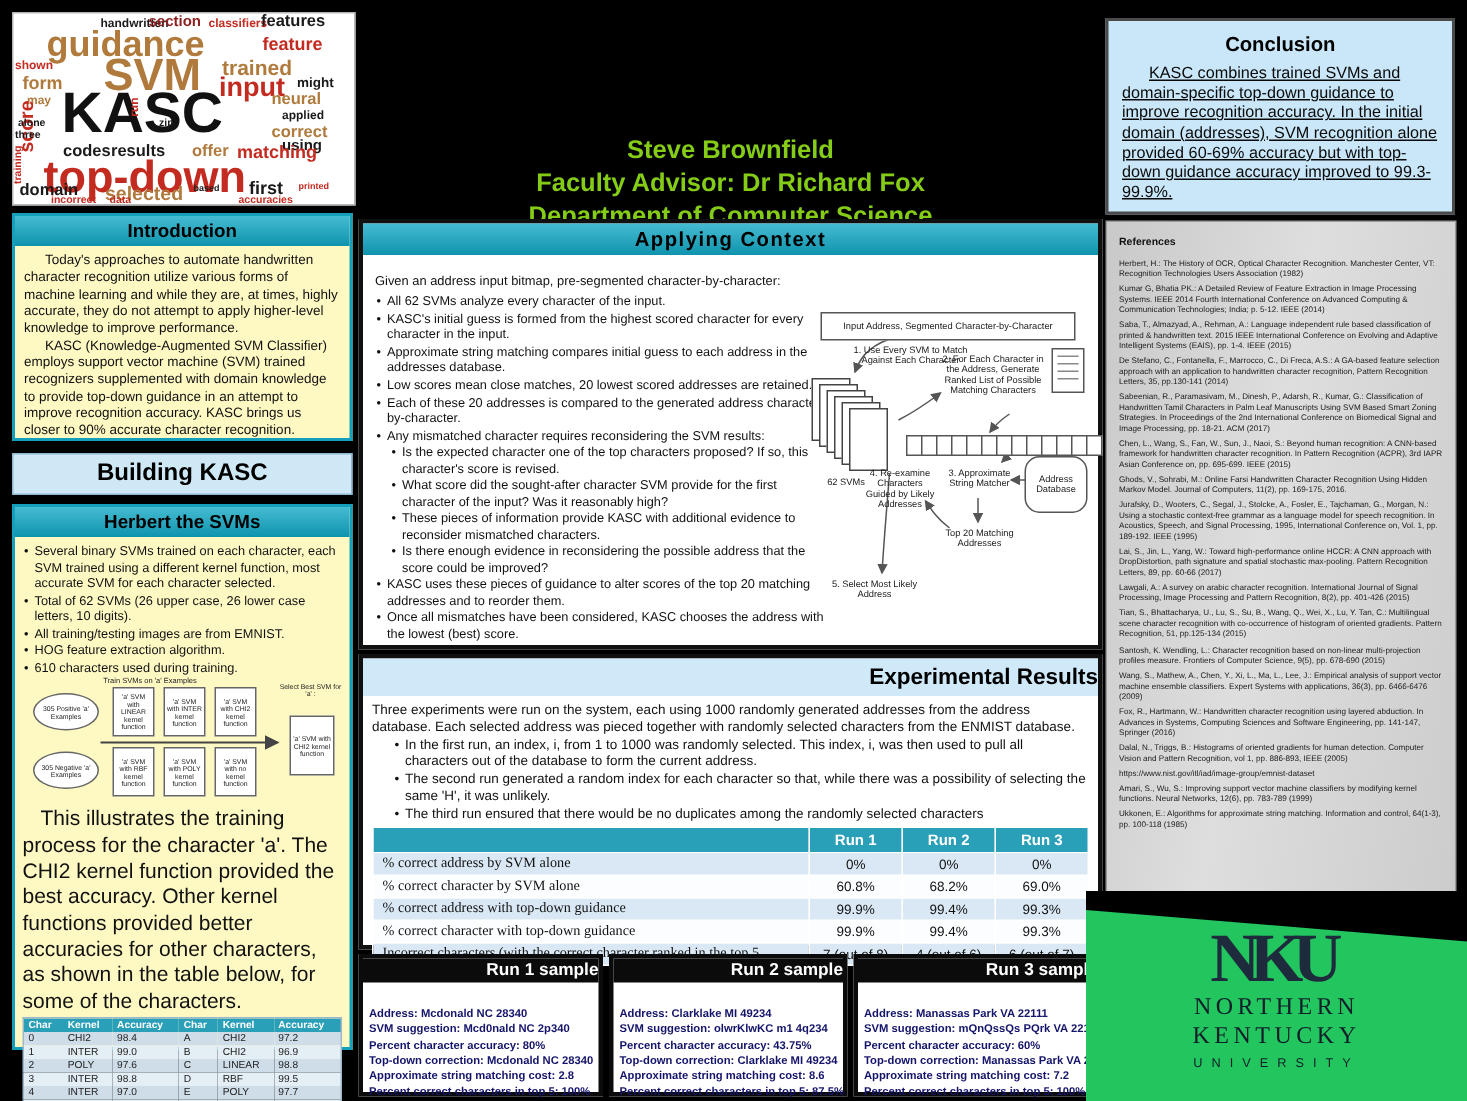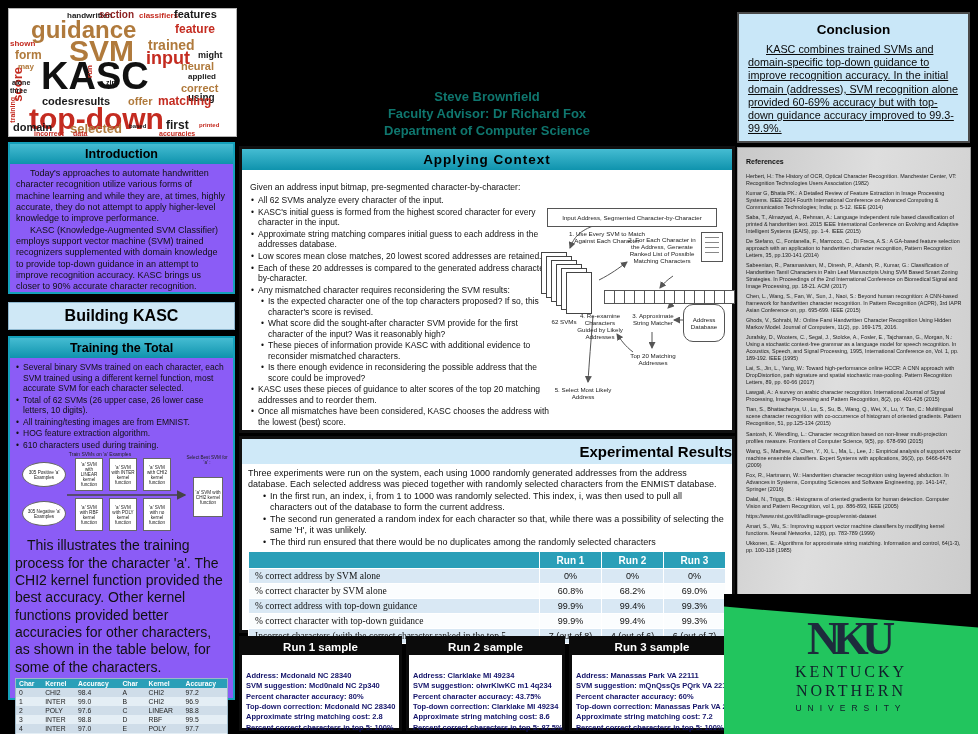--- a/index.html
+++ b/index.html
@@ -12,28 +12,28 @@
       linear-gradient(178deg,#ffffff 0%,#f4fafd 12%,#e3f2fb 26%,#cde7f6 42%,
                       #afd7ee 56%,#8fc0de 68%,#699bbf 80%,#3a6787 91%,#1c3management 100%,#1c3a52 100%);}
   
   .wcloud{position:absolute;left:8px;top:8px;width:227px;height:127px;background:#fff;
           border:1px solid #b5b5b5;overflow:hidden;}
   .wcloud span{position:absolute;font-weight:bold;white-space:nowrap;line-height:1;}
   .wcloud span.vert{writing-mode:vertical-rl;transform:rotate(180deg);}
   
   .titleblock{position:absolute;left:243px;top:16px;width:488px;text-align:center;}
   .titleblock h1{margin:0;font-size:25px;line-height:1.3;color:#000;font-weight:bold;}
-  .authors{margin-top:8px;font-size:13px;line-height:1.3;font-weight:bold;color:#0f766e;}
+  .authors{margin-top:8px;font-size:17px;line-height:1.3;font-weight:bold;color:#84cc16;}
   
   .conclusion{position:absolute;left:737px;top:12px;width:233px;height:131px;
               background:#c9e7f8;border:2px solid #4a4a4a;box-sizing:border-box;padding:6px 9px;}
   .conclusion h2{margin:2px 0 6px;text-align:center;font-size:13.5px;color:#000;}
   .conclusion p{margin:0;font-size:10.8px;line-height:1.22;color:#0a0a0a;text-indent:18px;text-decoration:underline;}
   
-  .panel{position:absolute;background:#8b5cf6;border:2px solid #14a0ba;box-sizing:border-box;}
+  .panel{position:absolute;background:#fef9c3;border:2px solid #14a0ba;box-sizing:border-box;}
   .panel .phead{background:linear-gradient(#45bcd2,#0f93ad);color:#000;font-weight:bold;
                 text-align:center;font-size:12.5px;padding:3px 0;}
   .intro{left:8px;top:142px;width:227px;height:152px;}
   .intro .pbody{padding:4px 6px;font-size:9px;line-height:1.26;color:#111;}
   .intro .pbody p{margin:0;text-indent:14px;}
   .bkasc{position:absolute;left:8px;top:302px;width:227px;height:28px;background:#cfe8f6;
          border:1px solid #8fb8d0;box-sizing:border-box;text-align:center;
          font-size:16px;font-weight:bold;color:#000;line-height:26px;}
   .training{left:8px;top:336px;width:227px;height:364px;}
   .training .pbody{padding:3px 5px;}
@@ -90,21 +90,21 @@
   .rtable{width:100%;border-collapse:collapse;margin-top:3px;border:1px solid #9db8c8;}
   .rtable th{background:#2a9fb8;color:#fff;font-size:10px;padding:2.5px 4px;border:1px solid #fff;}
   .rtable th:first-child{width:61%;}
   .rtable td{font-size:9px;padding:2px 6px;border:1px solid #fff;text-align:center;color:#111;}
   .rtable td:first-child{text-align:left;font-family:"Liberation Serif",serif;font-size:9.5px;}
   .rtable tr:nth-child(odd) td{background:#d9e8f4;}
   .rtable tr:nth-child(even) td{background:#fbfdfe;}
   
   .runbox{position:absolute;top:636px;height:95px;background:#fff;border:3px solid #0b0b0b;
           box-sizing:border-box;}
-  .runbox .rhead{background:#0b0b0b;color:#fff;font-weight:bold;text-align:center;
+  .runbox .rhead{background:#0b0b0b;color:#fff;font-weight:bold;text-align:right;
                  font-size:11.5px;padding:2px 0;}
   .runbox .rlines{padding:16px 3px 0 4px;}
   .runbox .rlines div{font-size:7.5px;line-height:1.38;font-weight:bold;color:#14146a;white-space:nowrap;}
   .run1{left:239px;width:163px;}
   .run2{left:406px;width:159px;}
   .run3{left:569px;width:166px;}
   
   .refs{position:absolute;left:737px;top:147px;width:234px;height:456px;
         background:linear-gradient(100deg,#c9c9c9,#dedede 45%,#cccccc);border:1px solid #9a9a9a;
         box-sizing:border-box;padding:10px 8px;overflow:hidden;}
@@ -189,21 +189,21 @@
       <div class="phead">Introduction</div>
       <div class="pbody">
         <p>Today's approaches to automate handwritten character recognition utilize various forms of machine learning and while they are, at times, highly accurate, they do not attempt to apply higher-level knowledge to improve performance.</p>
         <p>KASC (Knowledge-Augmented SVM Classifier) employs support vector machine (SVM) trained recognizers supplemented with domain knowledge to provide top-down guidance in an attempt to improve recognition accuracy. KASC brings us closer to 90% accurate character recognition.</p>
       </div>
     </div>
 
     <div class="bkasc">Building KASC</div>
 
     <div class="panel training">
-      <div class="phead">Training the Total</div>
+      <div class="phead">Herbert the SVMs</div>
       <div class="pbody">
         <div class="blist">
             <div>Several binary SVMs trained on each character, each SVM trained using a different kernel function, most accurate SVM for each character selected.</div>
             <div>Total of 62 SVMs (26 upper case, 26 lower case letters, 10 digits).</div>
             <div>All training/testing images are from EMNIST.</div>
             <div>HOG feature extraction algorithm.</div>
             <div>610 characters used during training.</div>
           </div>
 
         <div class="tdiag">
@@ -495,21 +495,21 @@
           <div>Ukkonen, E.: Algorithms for approximate string matching. Information and control, 64(1-3), pp. 100-118 (1985)</div>
         </div>
     </div>
 
     <div class="nkuwrap">
       <div class="nkupanel">
         <div class="nkulogo">
           <div class="nkuletters"><span>NKU</span>
             <i class="flame"></i>
           </div>
+          <div class="nkuline">NORTHERN</div>
           <div class="nkuline">KENTUCKY</div>
-          <div class="nkuline">NORTHERN</div>
           <div class="nkuuniv">UNIVERSITY</div>
         </div>
       </div>
     </div>
 
   </div>
 </div>
 
 </body></html>

